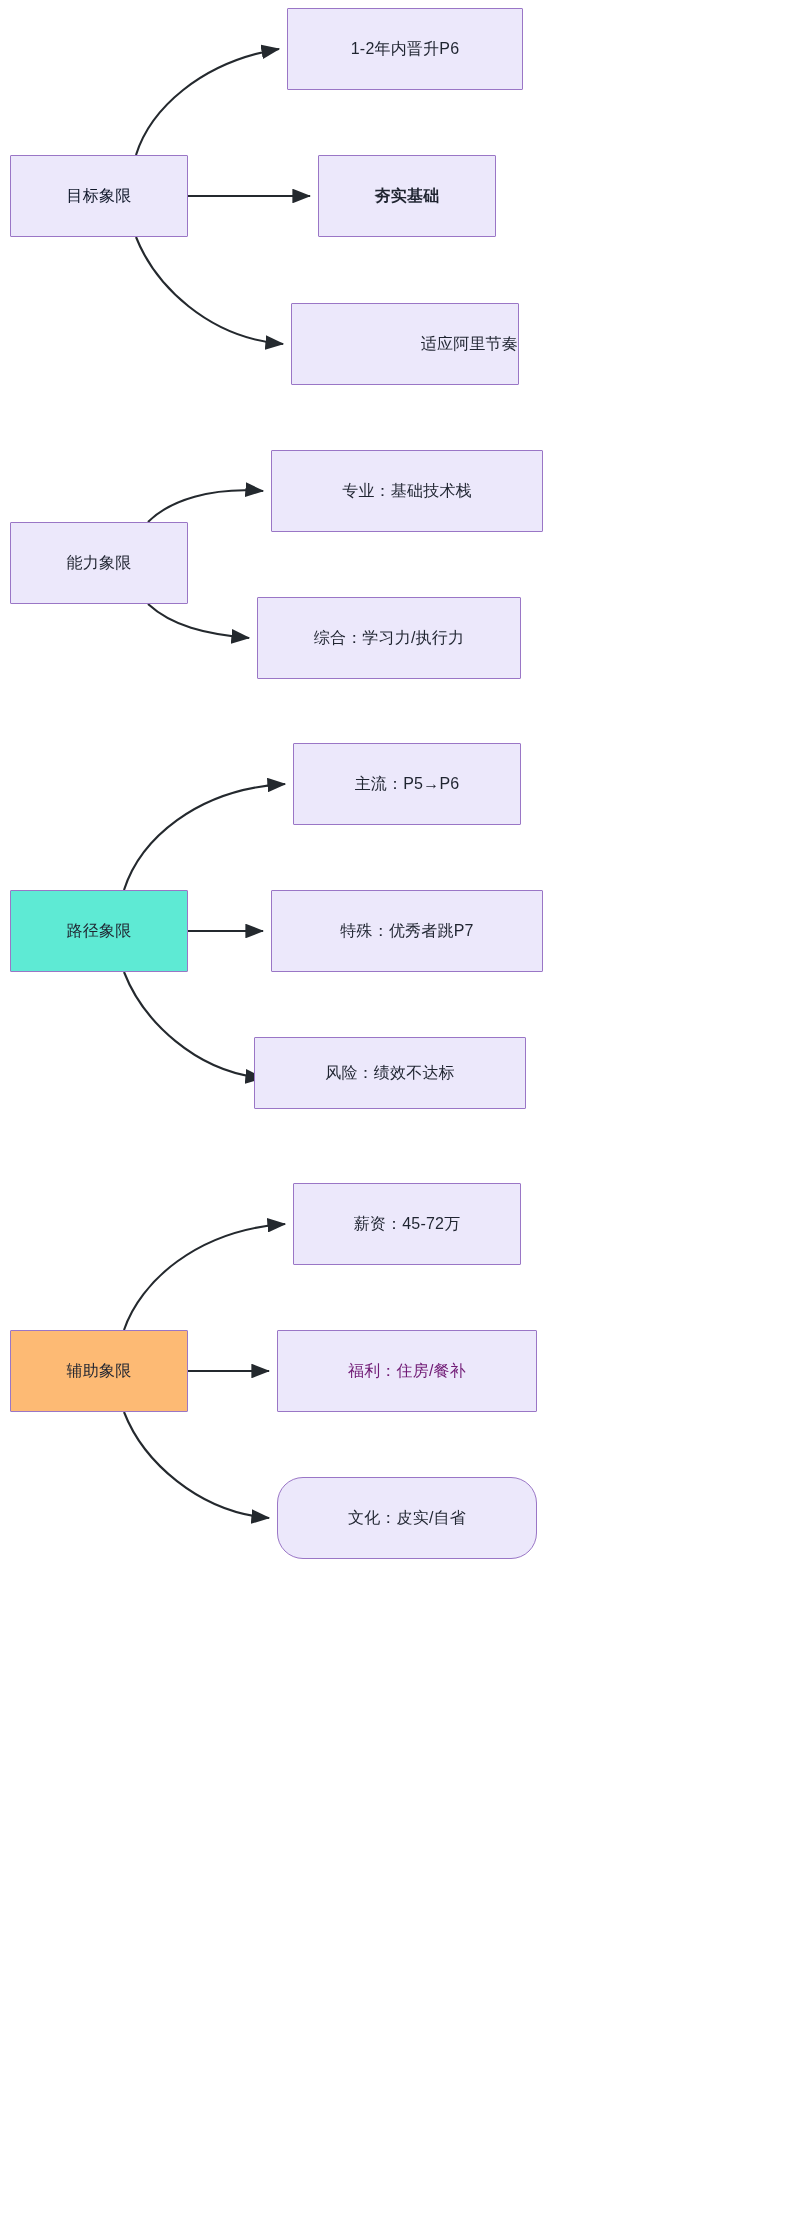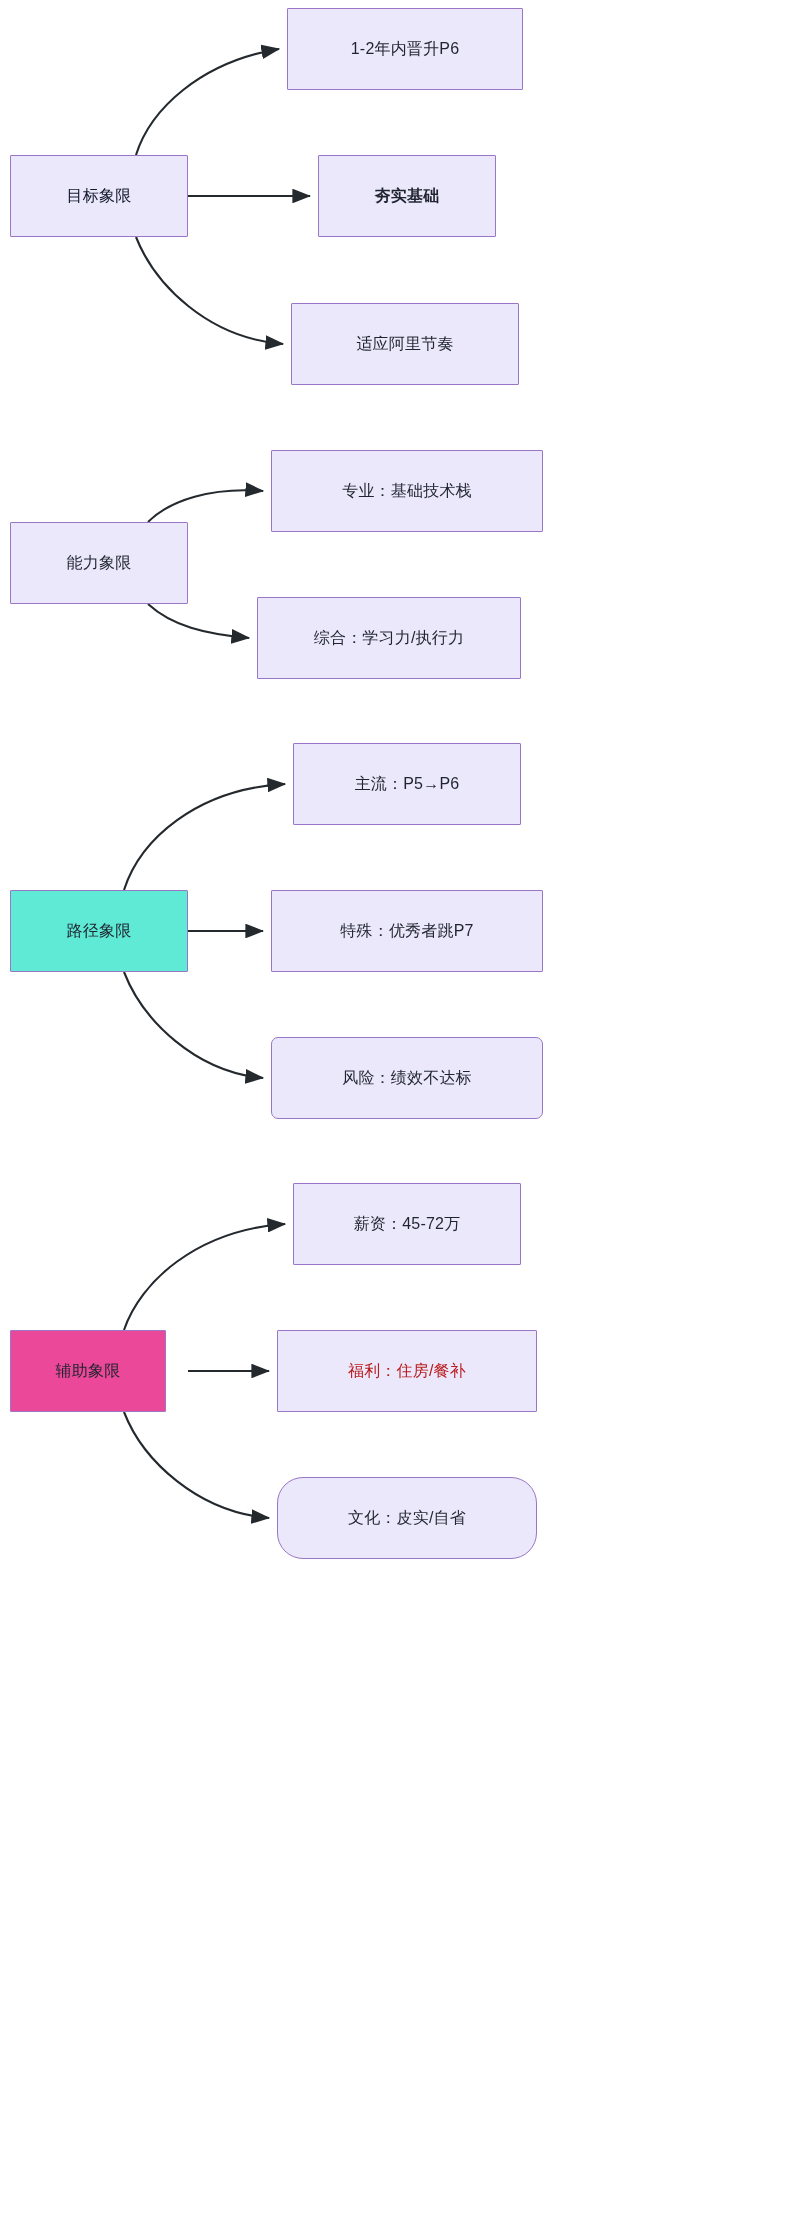--- a/index.html
+++ b/index.html
@@ -82,21 +82,21 @@
 
   <div class="node" style="left: 10px; top: 155px; width: 178px; height: 82px; background: rgb(236, 232, 251); border-color: rgb(154, 118, 198); color: #0f172a;">
     <span class="node-label">目标象限</span>
   </div>
   <div class="node" style="left: 287px; top: 8px; width: 236px; height: 82px; background: rgb(236, 232, 251); border-color: rgb(154, 118, 198); color: rgb(31, 36, 48);">
     <span class="node-label">1-2年内晋升P6</span>
   </div>
   <div class="node" style="left: 318px; top: 155px; width: 178px; height: 82px; background: rgb(236, 232, 251); border-color: rgb(154, 118, 198); color: rgb(31, 36, 48); font-weight: bold;">
     <span class="node-label">夯实基础</span>
   </div>
-  <div class="node" style="left: 291px; top: 303px; width: 228px; height: 82px; background: rgb(236, 232, 251); border-color: rgb(154, 118, 198); color: rgb(31, 36, 48);">
+  <div class="node" style="left: 291px; top: 303px; width: 228px; height: 82px; background: rgb(236, 232, 251); border-color: rgb(154, 118, 198); color: rgb(31, 36, 48); justify-content: flex-end;">
     <span class="node-label">适应阿里节奏</span>
   </div>
 
   <div class="node" style="left: 10px; top: 522px; width: 178px; height: 82px; background: rgb(236, 232, 251); border-color: rgb(154, 118, 198); color: rgb(31, 36, 48);">
     <span class="node-label">能力象限</span>
   </div>
   <div class="node" style="left: 271px; top: 450px; width: 272px; height: 82px; background: rgb(236, 232, 251); border-color: rgb(154, 118, 198); color: rgb(31, 36, 48);">
     <span class="node-label">专业：基础技术栈</span>
   </div>
   <div class="node" style="left: 257px; top: 597px; width: 264px; height: 82px; background: rgb(236, 232, 251); border-color: rgb(154, 118, 198); color: rgb(31, 36, 48);">
@@ -105,30 +105,30 @@
 
   <div class="node" style="left: 10px; top: 890px; width: 178px; height: 82px; background: #5eead4; border-color: rgb(154, 118, 198); color: rgb(31, 36, 48);">
     <span class="node-label">路径象限</span>
   </div>
   <div class="node" style="left: 293px; top: 743px; width: 228px; height: 82px; background: rgb(236, 232, 251); border-color: rgb(154, 118, 198); color: rgb(31, 36, 48);">
     <span class="node-label">主流：P5→P6</span>
   </div>
   <div class="node" style="left: 271px; top: 890px; width: 272px; height: 82px; background: rgb(236, 232, 251); border-color: rgb(154, 118, 198); color: rgb(31, 36, 48);">
     <span class="node-label">特殊：优秀者跳P7</span>
   </div>
-  <div class="node" style="left: 271px; top: 1037px; width: 272px; height: 82px; background: rgb(236, 232, 251); border-color: rgb(154, 118, 198); color: rgb(31, 36, 48); border-radius: 7px;">
+  <div class="node" style="left: 254px; top: 1037px; width: 272px; height: 72px; background: rgb(236, 232, 251); border-color: rgb(154, 118, 198); color: rgb(31, 36, 48);">
     <span class="node-label">风险：绩效不达标</span>
   </div>
 
-  <div class="node" style="left: 10px; top: 1330px; width: 156px; height: 82px; background: #ec4899; border-color: rgb(154, 118, 198); color: rgb(31, 36, 48);">
+  <div class="node" style="left: 10px; top: 1330px; width: 178px; height: 82px; background: #fdba74; border-color: rgb(154, 118, 198); color: rgb(31, 36, 48);">
     <span class="node-label">辅助象限</span>
   </div>
   <div class="node" style="left: 293px; top: 1183px; width: 228px; height: 82px; background: rgb(236, 232, 251); border-color: rgb(154, 118, 198); color: rgb(31, 36, 48);">
     <span class="node-label">薪资：45-72万</span>
   </div>
-  <div class="node" style="left: 277px; top: 1330px; width: 260px; height: 82px; background: rgb(236, 232, 251); border-color: rgb(154, 118, 198); color: #b91c1c;">
+  <div class="node" style="left: 277px; top: 1330px; width: 260px; height: 82px; background: rgb(236, 232, 251); border-color: rgb(154, 118, 198); color: #701a75;">
     <span class="node-label">福利：住房/餐补</span>
   </div>
   <div class="node" style="left: 277px; top: 1477px; width: 260px; height: 82px; background: rgb(236, 232, 251); border-color: rgb(154, 118, 198); color: rgb(31, 36, 48); border-radius: 26px;">
     <span class="node-label">文化：皮实/自省</span>
   </div>
 
 </div>
 
 </body></html>

